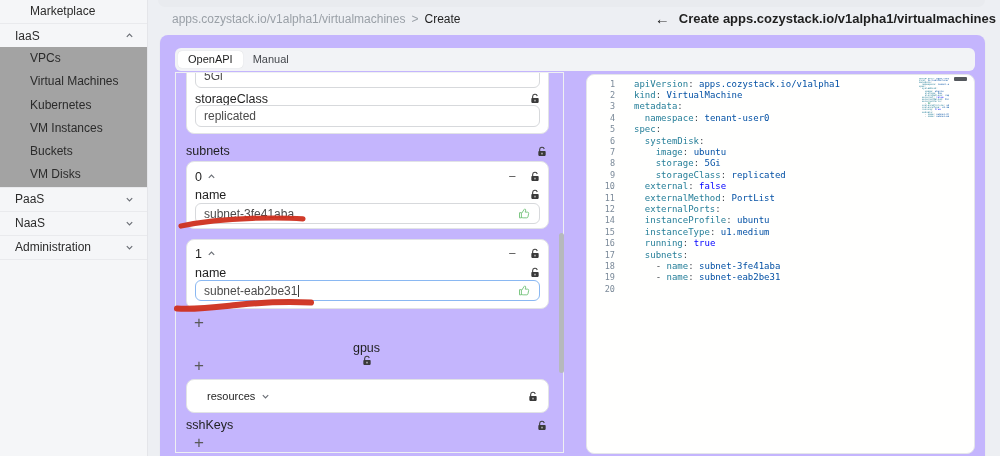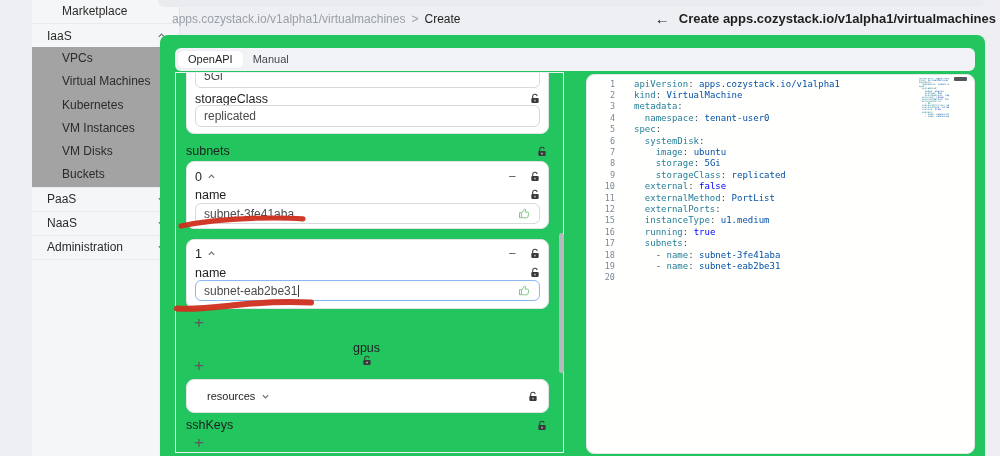--- a/index.html
+++ b/index.html
@@ -1,41 +1,41 @@
 <!DOCTYPE html>
 <html><head>
 <meta charset="utf-8">
 <style>
   html,body{margin:0;padding:0;}
   #app{position:relative;width:1000px;height:456px;background:#edeff3;overflow:hidden;
        font-family:"Liberation Sans",sans-serif;color:#2b2b2b;}
 
   
   .sidebar{position:absolute;left:0;top:0;width:148px;height:456px;background:#f5f6f8;
-           border-right:1px solid #e4e5e9;box-sizing:border-box;font-size:12px;margin-left:32px;}
+           border-right:1px solid #e4e5e9;box-sizing:border-box;font-size:12px;}
   .sb-item{height:23px;line-height:23px;padding-left:30px;border-bottom:1px solid #e9eaed;cursor:pointer;}
   .sb-group{height:23px;display:flex;align-items:center;justify-content:space-between;
             padding:0 13px 0 15px;border-bottom:1px solid #e9eaed;cursor:pointer;}
   .sb-group.expanded{border-bottom:none;}
   .sb-sub{border-bottom:1px solid #e9eaed;background:#a3a3a3;}
   .sb-child{height:23.3px;line-height:23.3px;padding-left:30px;cursor:pointer;}
 
   
   .topstrip{position:absolute;left:158px;top:0;width:827px;height:7px;background:#e9ebef;
             border-radius:0 0 8px 8px;}
   .breadcrumb{position:absolute;left:172px;top:12px;font-size:12px;display:flex;gap:6px;align-items:center;}
   .bc-path{color:#9aa0a7;cursor:pointer;text-align:right;}
   .bc-sep{color:#9aa0a7;}
   .bc-current{color:#1f1f1f;}
   .header-right{position:absolute;right:4px;top:11px;display:flex;align-items:center;gap:9px;}
   .back-arrow{font-size:15px;color:#1f1f1f;cursor:pointer;line-height:15px;}
   .page-title{font-size:13px;font-weight:700;color:#1f1f1f;}
 
   
-  .card{position:absolute;left:160px;top:35px;width:825px;height:421px;background:#22c55e;
+  .card{position:absolute;left:160px;top:35px;width:825px;height:421px;background:#c4b5fd;
         border-radius:8px 8px 0 0;box-shadow:0 1px 2px rgba(0,0,0,.05);text-decoration:underline;}
 
   .tabbar{position:absolute;left:15px;top:13px;width:800px;height:23px;background:#f2f3f6;
           border-radius:6px;display:flex;align-items:center;box-sizing:border-box;padding:0 3px;}
   .tab{font-size:11px;color:#45484d;padding:0 10px;line-height:17px;cursor:pointer;}
   .tab.active{background:#fff;border-radius:4px;color:#1f1f1f;box-shadow:0 0 1px rgba(0,0,0,.18);}
 
   
   .form-viewport{position:absolute;left:15px;top:37px;width:389px;height:381px;
                  border:1px solid #eef0f2;box-sizing:border-box;overflow:hidden;}
@@ -94,22 +94,22 @@
           <svg width="9" height="9" viewBox="0 0 10 10" fill="none" stroke="#6b6f76" stroke-width="1.3">
             <path d="M2 6.5 L5 3.5 L8 6.5"></path>
           </svg>
         </span>
       </div>
       <div class="sb-sub">
         <div class="sb-child">VPCs</div>
         <div class="sb-child">Virtual Machines</div>
         <div class="sb-child">Kubernetes</div>
         <div class="sb-child">VM Instances</div>
+        <div class="sb-child">Buckets</div>
         <div class="sb-child">VM Disks</div>
-        <div class="sb-child">Buckets</div>
       </div>
       <div class="sb-group">
         <span>PaaS</span>
         <span class="chev">
           <svg width="9" height="9" viewBox="0 0 10 10" fill="none" stroke="#6b6f76" stroke-width="1.3">
             <path d="M2 3.5 L5 6.5 L8 3.5"></path>
           </svg>
         </span>
       </div>
       <div class="sb-group">
@@ -351,20 +351,24 @@
             <span class="ln">10</span>
             <span class="code"><span class="tk-p">  </span><span class="tk-key">external</span><span class="tk-p">: </span><span class="tk-kw">false</span></span>
           </div>
           <div class="cl">
             <span class="ln">11</span>
             <span class="code"><span class="tk-p">  </span><span class="tk-key">externalMethod</span><span class="tk-p">: </span><span class="tk-str">PortList</span></span>
           </div>
           <div class="cl">
             <span class="ln">12</span>
             <span class="code"><span class="tk-p">  </span><span class="tk-key">externalPorts</span><span class="tk-p">:</span></span>
+          </div>
+          <div class="cl">
+            <span class="ln">14</span>
+            <span class="code"><span class="tk-p">  </span><span class="tk-key">instanceProfile</span><span class="tk-p">: </span><span class="tk-str">ubuntu</span></span>
           </div>
           <div class="cl">
             <span class="ln">15</span>
             <span class="code"><span class="tk-p">  </span><span class="tk-key">instanceType</span><span class="tk-p">: </span><span class="tk-str">u1.medium</span></span>
           </div>
           <div class="cl">
             <span class="ln">16</span>
             <span class="code"><span class="tk-p">  </span><span class="tk-key">running</span><span class="tk-p">: </span><span class="tk-kw">true</span></span>
           </div>
           <div class="cl">

